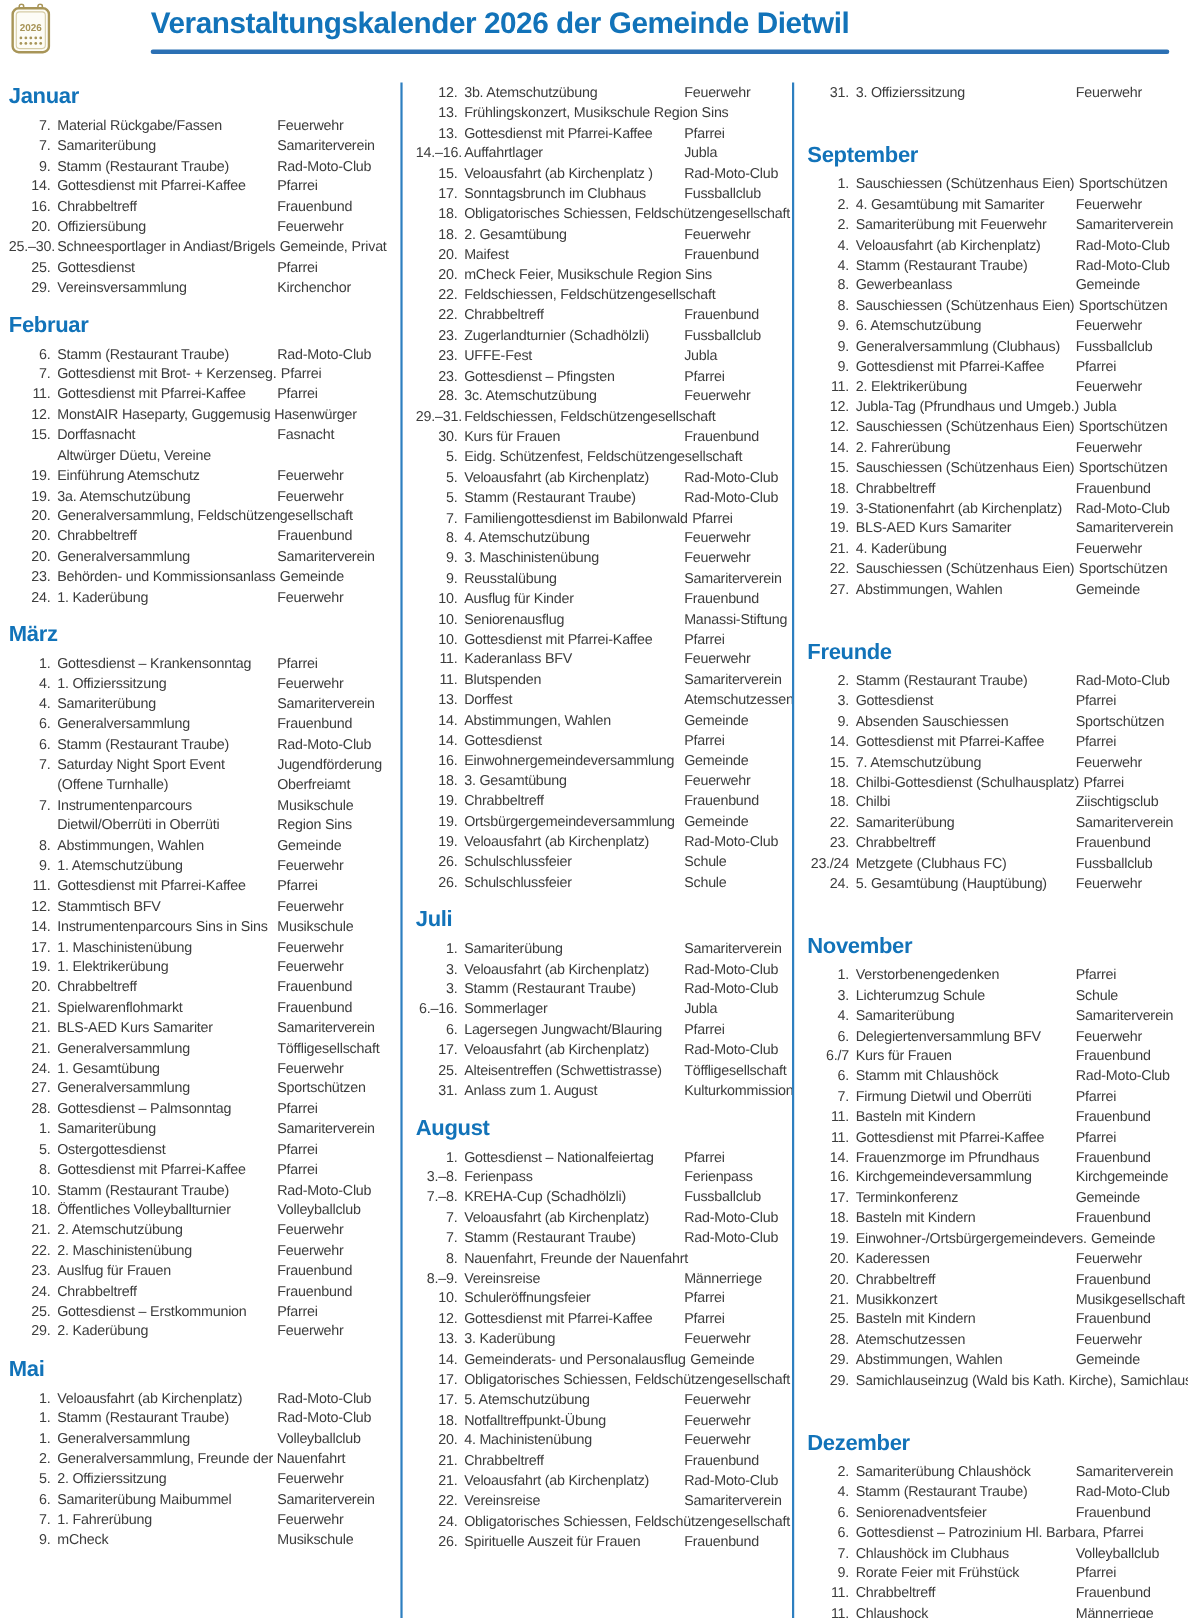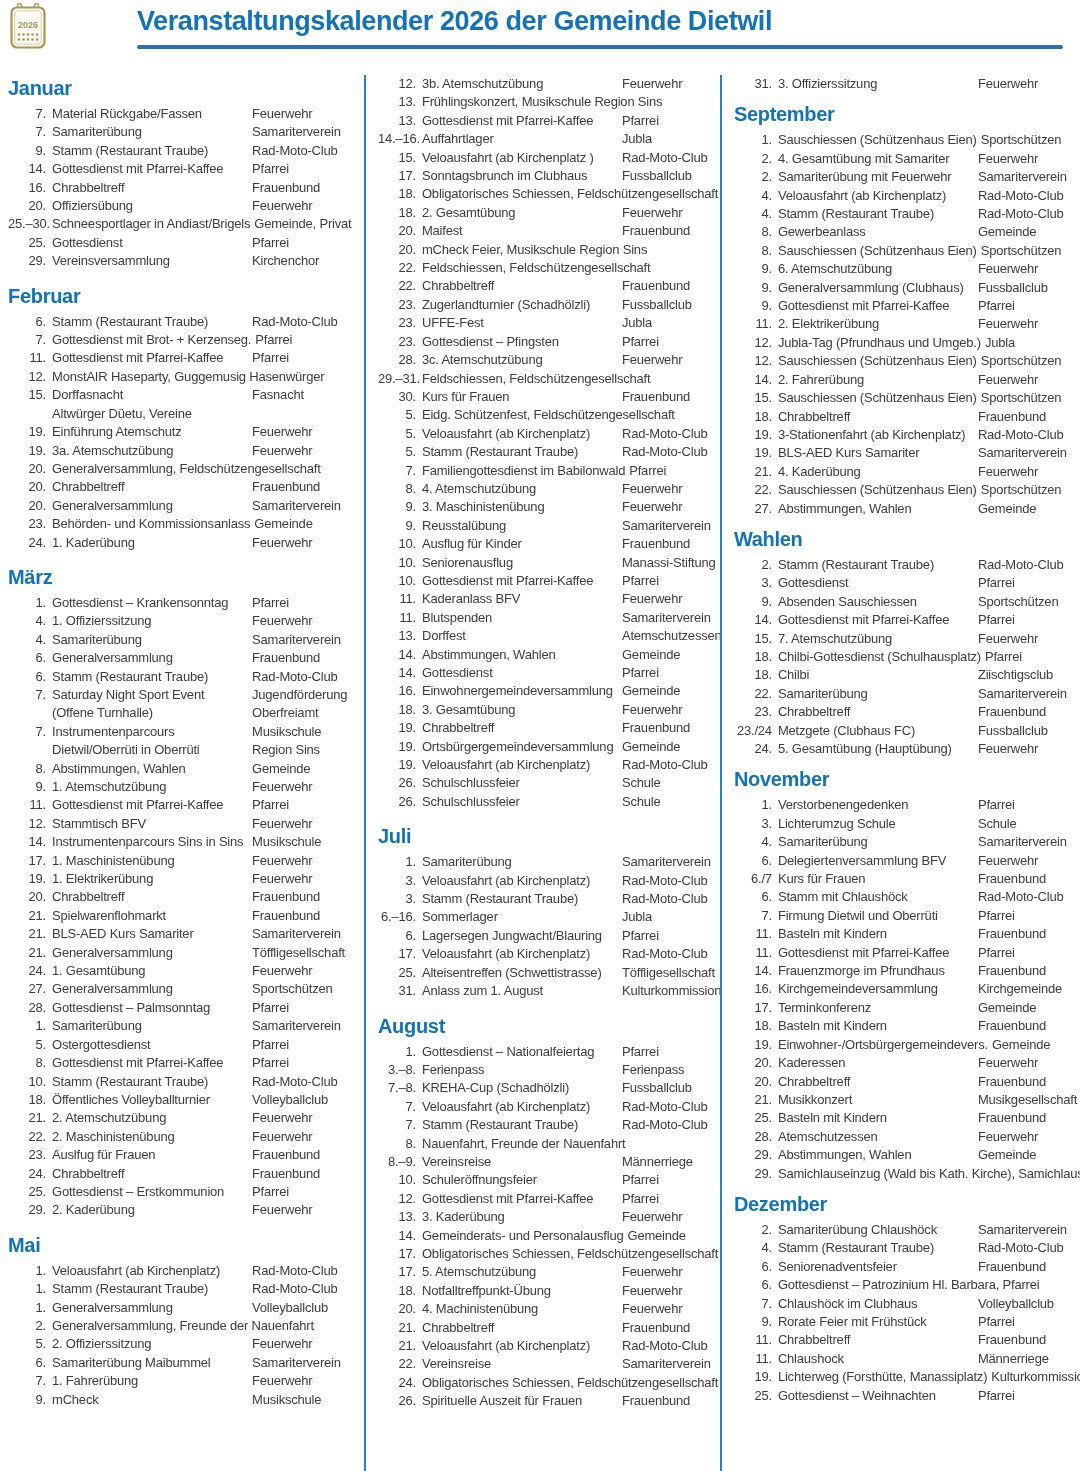--- a/index.html
+++ b/index.html
@@ -24,21 +24,21 @@
   .columns {
     position: absolute; left: 8px; right: 4px; top: 75px; bottom: 0;
     display: flex;
   }
   .col { width: 33.33%; }
   .col + .col { border-left: 2px solid #2d7fc0; padding-left: 12px; }
   .section h2 {
     font-size: 20px; line-height: 26px; font-weight: bold;
     color: #1273b9; margin: 12px 0 4px; letter-spacing: -0.3px;
   }
-  .col:nth-child(3) .section h2 { margin-top: 8px; }
+  .col:nth-child(3) .section h2 { margin-top: 35px; }
   .col .section:first-child h2 { margin-top: 0; }
   .row {
     display: flex; line-height: 18.4px; font-size: 13px;
     white-space: nowrap; letter-spacing: -0.2px;
   }
   .date { flex: none; width: 44px; text-align: right; padding-right: 6px; }
   .event { flex: none; min-width: 200px; padding-right: 4px; }
   .org { flex: none; }
 </style>
 </head>
@@ -855,21 +855,21 @@
           <span class="event">Sauschiessen (Schützenhaus Eien)</span>
           <span class="org">Sportschützen</span>
         </div>
         <div class="row">
           <span class="date">27.</span>
           <span class="event">Abstimmungen, Wahlen</span>
           <span class="org">Gemeinde</span>
         </div>
       </section>
       <section class="section">
-        <h2>Wahlen</h2>
+        <h2>Freunde</h2>
         <div class="row">
           <span class="date">2.</span>
           <span class="event">Stamm (Restaurant Traube)</span>
           <span class="org">Rad-Moto-Club</span>
         </div>
         <div class="row">
           <span class="date">3.</span>
           <span class="event">Gottesdienst</span>
           <span class="org">Pfarrei</span>
         </div>

